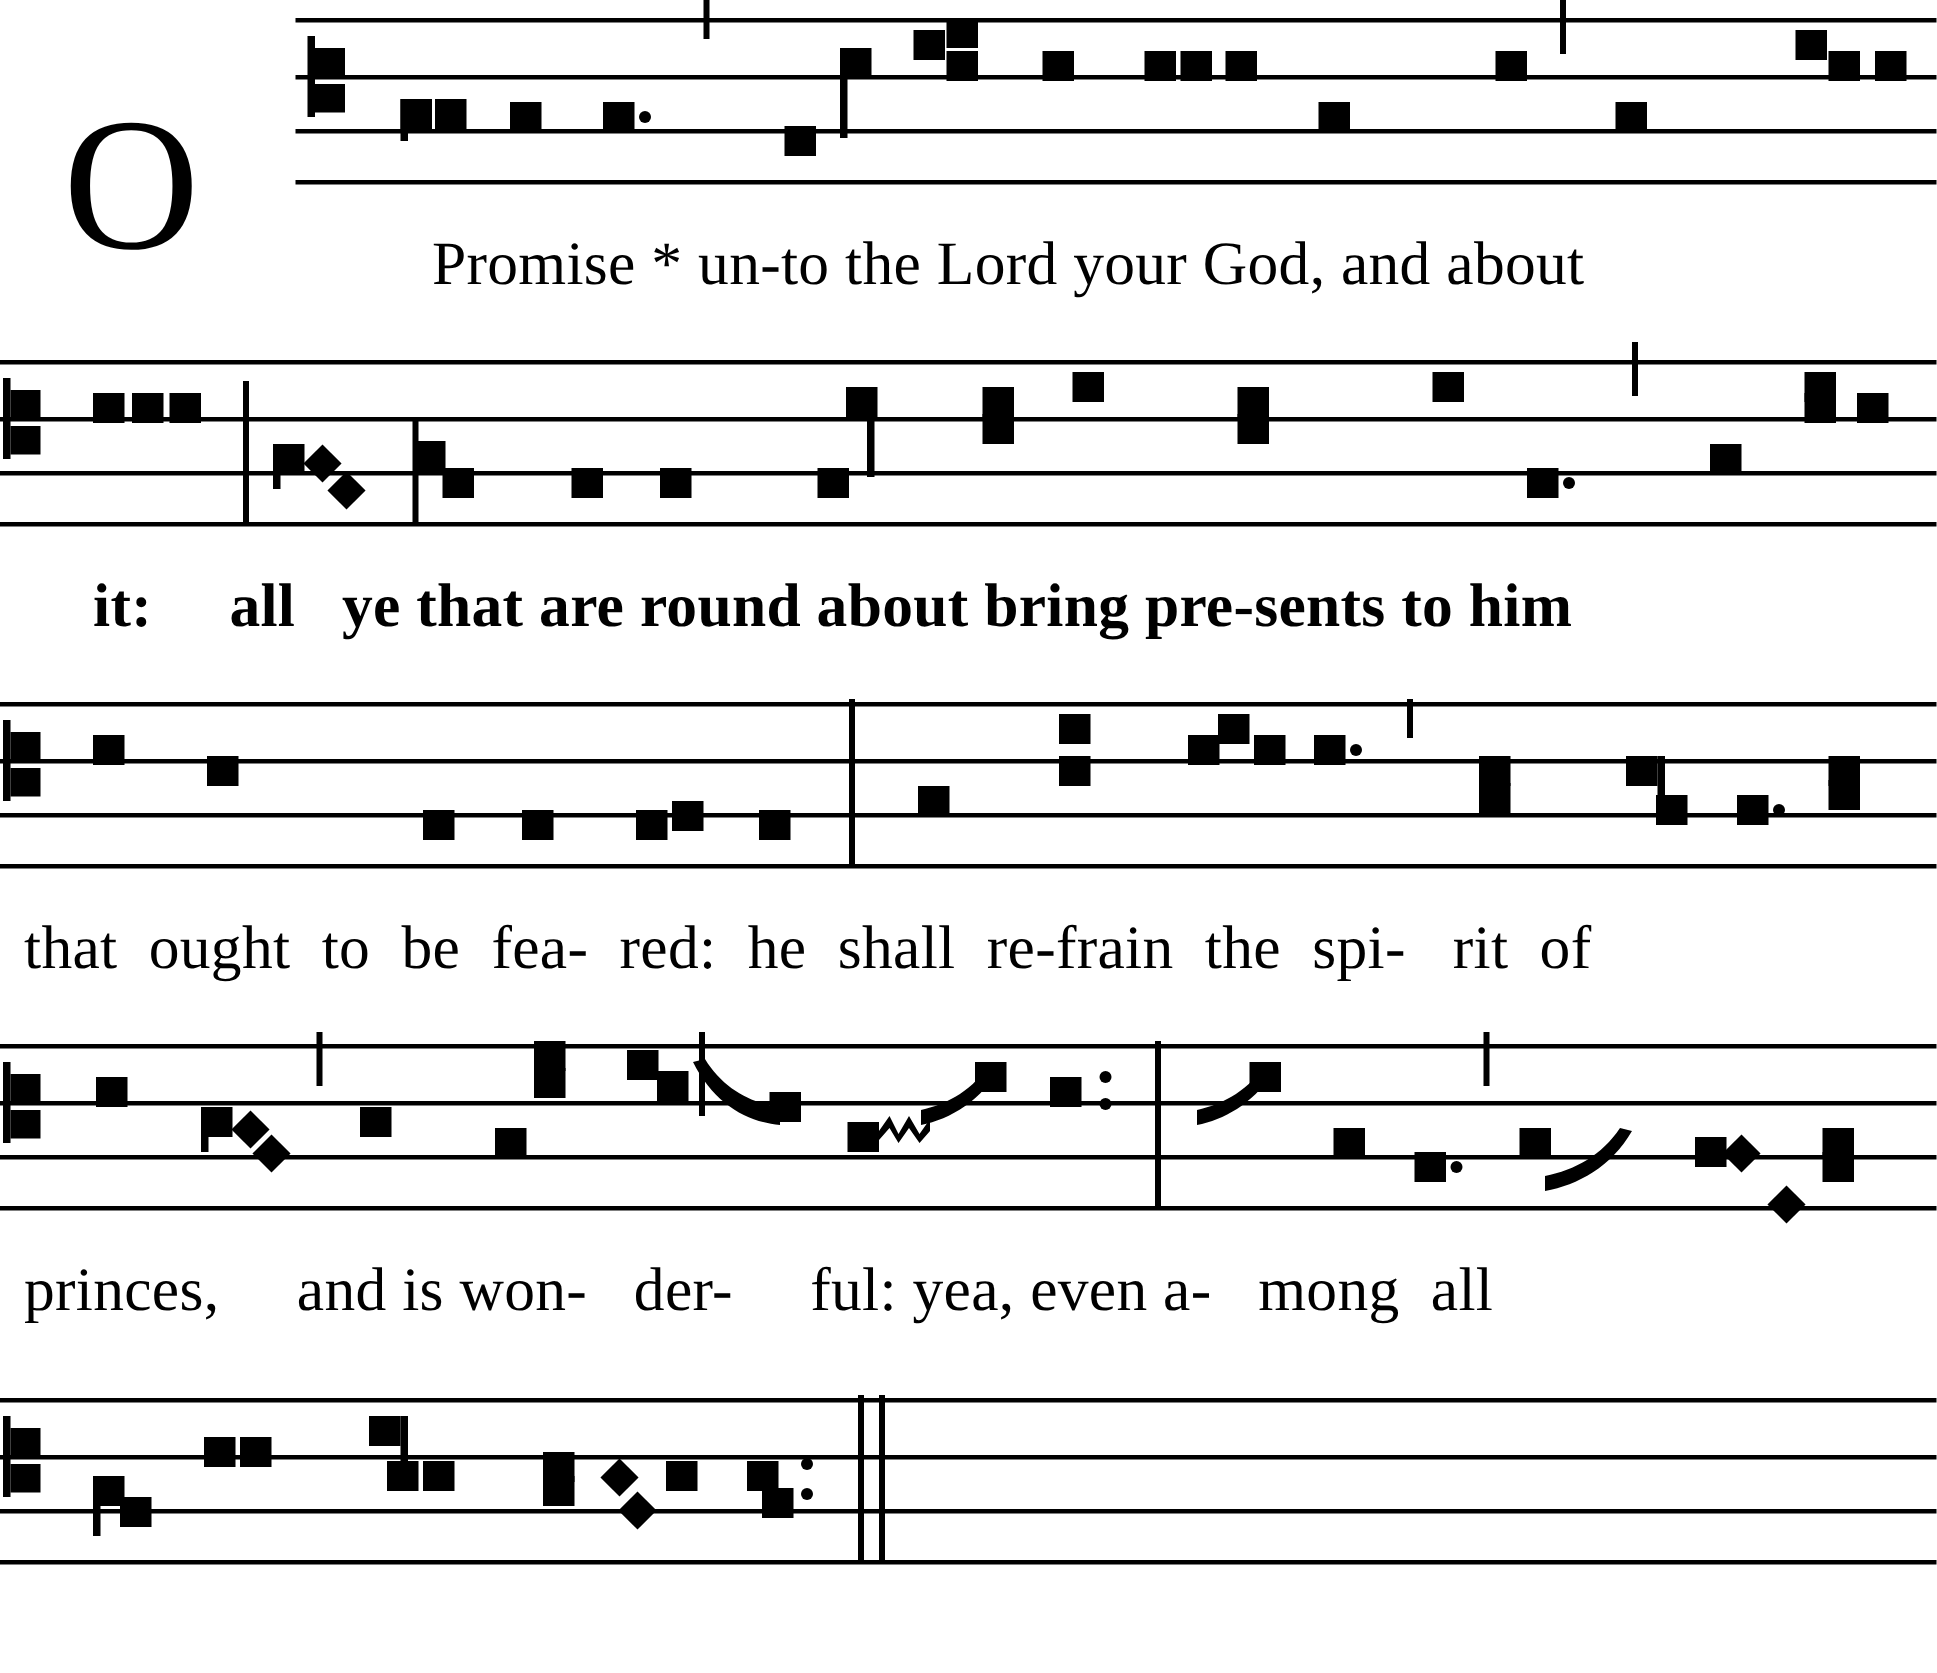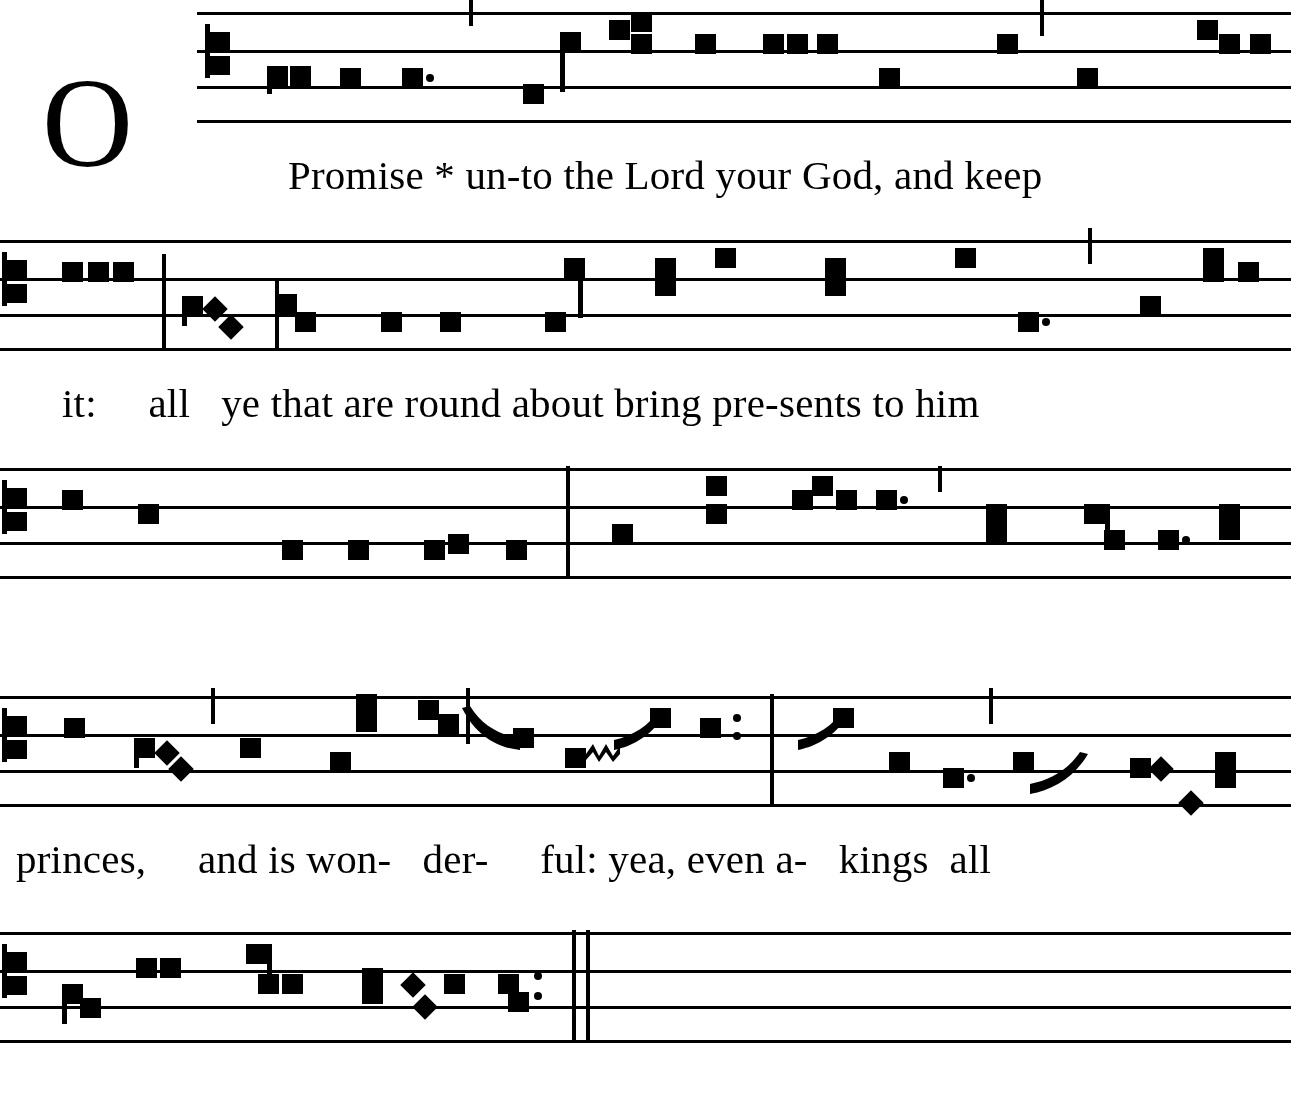--- a/index.html
+++ b/index.html
@@ -181,21 +181,21 @@
       <div class="nq" style="left:590px;top:28px;"></div>
       <div class="nq" style="left:620px;top:28px;"></div>
       <div class="nq" style="left:682px;top:62px;"></div>
       <div class="nq" style="left:800px;top:28px;"></div>
       <div class="nq" style="left:880px;top:62px;"></div>
       <div class="nq" style="left:1000px;top:14px;"></div>
       <div class="nq" style="left:1022px;top:28px;"></div>
       <div class="nq" style="left:1053px;top:28px;"></div>
     </div>
 
-    <div class="lyrics" style="position:absolute;left:288px;top:155px;">Promise * un-to the Lord your God, and keep</div>
+    <div class="lyrics" style="position:absolute;left:288px;top:155px;">Promise * un-to the Lord your God, and about</div>
   </div>
 
   <div class="system" style="position:absolute;left:0;top:228px;width:1291px;height:215px;">
     <div class="staff" style="position:absolute;left:0;top:6px;width:1291px;height:116px;">
       <div class="staff-lines">
         <i style="top:6px;"></i>
         <i style="top:44px;"></i>
         <i style="top:80px;"></i>
         <i style="top:114px;"></i>
       </div>
@@ -232,21 +232,21 @@
       <div class="nq" style="left:825px;top:42px;"></div>
       <div class="nq" style="left:955px;top:14px;"></div>
       <div class="nq" style="left:1018px;top:78px;"></div>
       <div class="dot" style="left:1042px;top:84px;"></div>
       <div class="nq" style="left:1140px;top:62px;"></div>
       <div class="nq" style="left:1203px;top:14px;"></div>
       <div class="nq" style="left:1203px;top:28px;"></div>
       <div class="nq" style="left:1238px;top:28px;"></div>
     </div>
 
-    <div class="lyrics" style="position:absolute;left:62px;top:155px;">it:  all  ye that are round about bring pre-sents to him</div>
+    <div class="lyrics" style="position:absolute;left:62px;top:155px;font-weight:bold;">it:  all  ye that are round about bring pre-sents to him</div>
   </div>
 
   <div class="system" style="position:absolute;left:0;top:456px;width:1291px;height:215px;">
     <div class="staff" style="position:absolute;left:0;top:6px;width:1291px;height:116px;">
       <div class="staff-lines">
         <i style="top:6px;"></i>
         <i style="top:44px;"></i>
         <i style="top:80px;"></i>
         <i style="top:114px;"></i>
       </div>
@@ -279,20 +279,21 @@
       <div class="nq" style="left:986px;top:60px;"></div>
       <div class="nq" style="left:1084px;top:42px;"></div>
       <div class="stem" style="left:1105px;top:42px;height:44px;"></div>
       <div class="nq" style="left:1104px;top:68px;"></div>
       <div class="nq" style="left:1158px;top:68px;"></div>
       <div class="dot" style="left:1182px;top:74px;"></div>
       <div class="nq" style="left:1219px;top:42px;"></div>
       <div class="nq" style="left:1219px;top:58px;"></div>
     </div>
 
+    <div class="lyrics" style="position:absolute;left:16px;top:155px;">that  ought  to  be  fea-  red:  he  shall  re-frain  the  spi-   rit  of</div>
   </div>
 
   <div class="system" style="position:absolute;left:0;top:684px;width:1291px;height:215px;">
     <div class="staff" style="position:absolute;left:0;top:6px;width:1291px;height:116px;">
       <div class="staff-lines">
         <i style="top:6px;"></i>
         <i style="top:44px;"></i>
         <i style="top:80px;"></i>
         <i style="top:114px;"></i>
       </div>
@@ -345,21 +346,21 @@
       <svg class="curve" style="left:1030px;top:62px;" width="62" height="48" viewBox="0 0 62 48">
         <path d="M58 2 C 44 26, 22 38, 0 42 L0 32 C 20 28, 38 18, 50 0 Z" fill="#000"></path>
       </svg>
       <div class="nq" style="left:1130px;top:68px;"></div>
       <div class="diam" style="left:1152px;top:70px;"></div>
       <div class="diam" style="left:1182px;top:104px;"></div>
       <div class="nq" style="left:1215px;top:62px;"></div>
       <div class="nq" style="left:1215px;top:78px;"></div>
     </div>
 
-    <div class="lyrics" style="position:absolute;left:16px;top:155px;">princes,  and is won-  der-  ful: yea, even a-  kings  all</div>
+    <div class="lyrics" style="position:absolute;left:16px;top:155px;">princes,  and is won-  der-  ful: yea, even a-  mong  all</div>
   </div>
 
   <div class="system" style="position:absolute;left:0;top:912px;width:1291px;height:200px;">
     <div class="staff" style="position:absolute;left:0;top:14px;width:1291px;height:116px;">
       <div class="staff-lines">
         <i style="top:6px;"></i>
         <i style="top:44px;"></i>
         <i style="top:80px;"></i>
         <i style="top:114px;"></i>
       </div>

